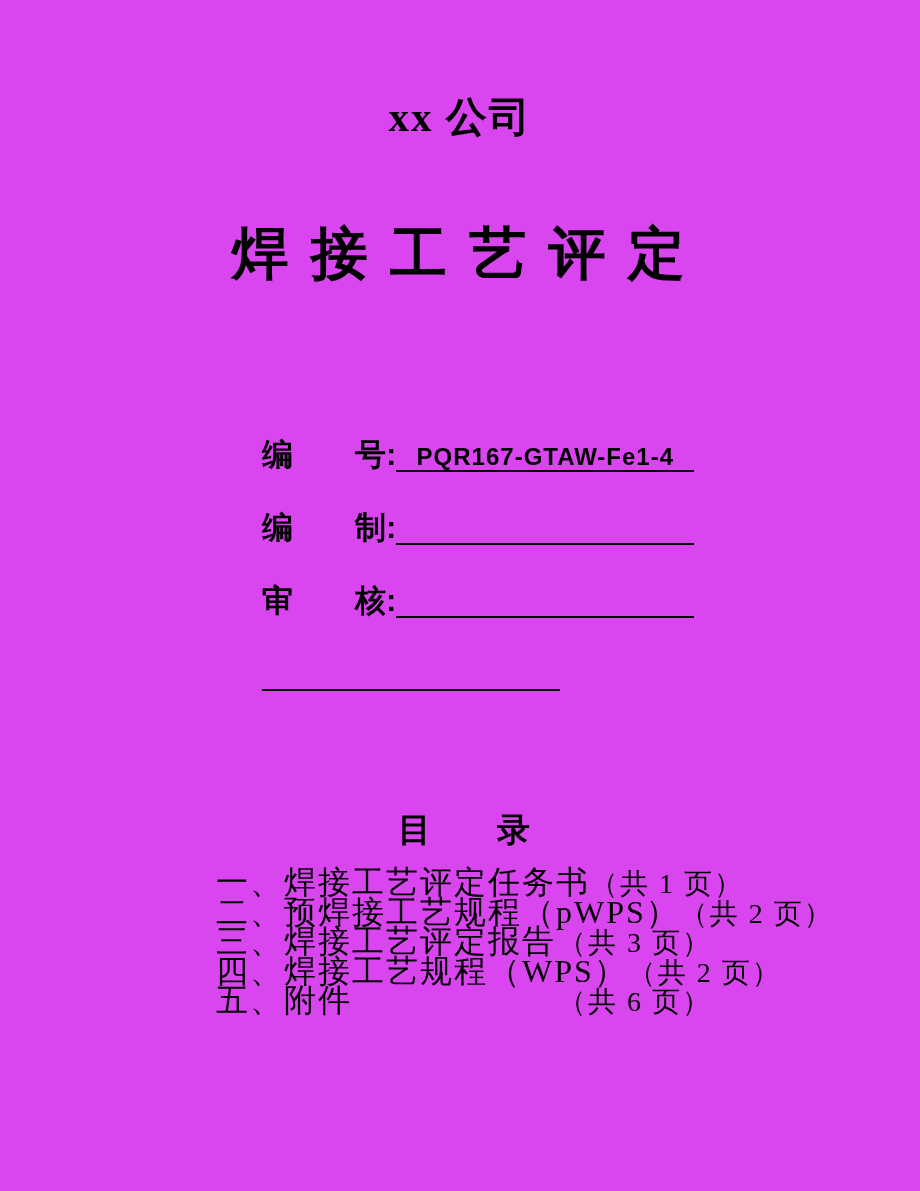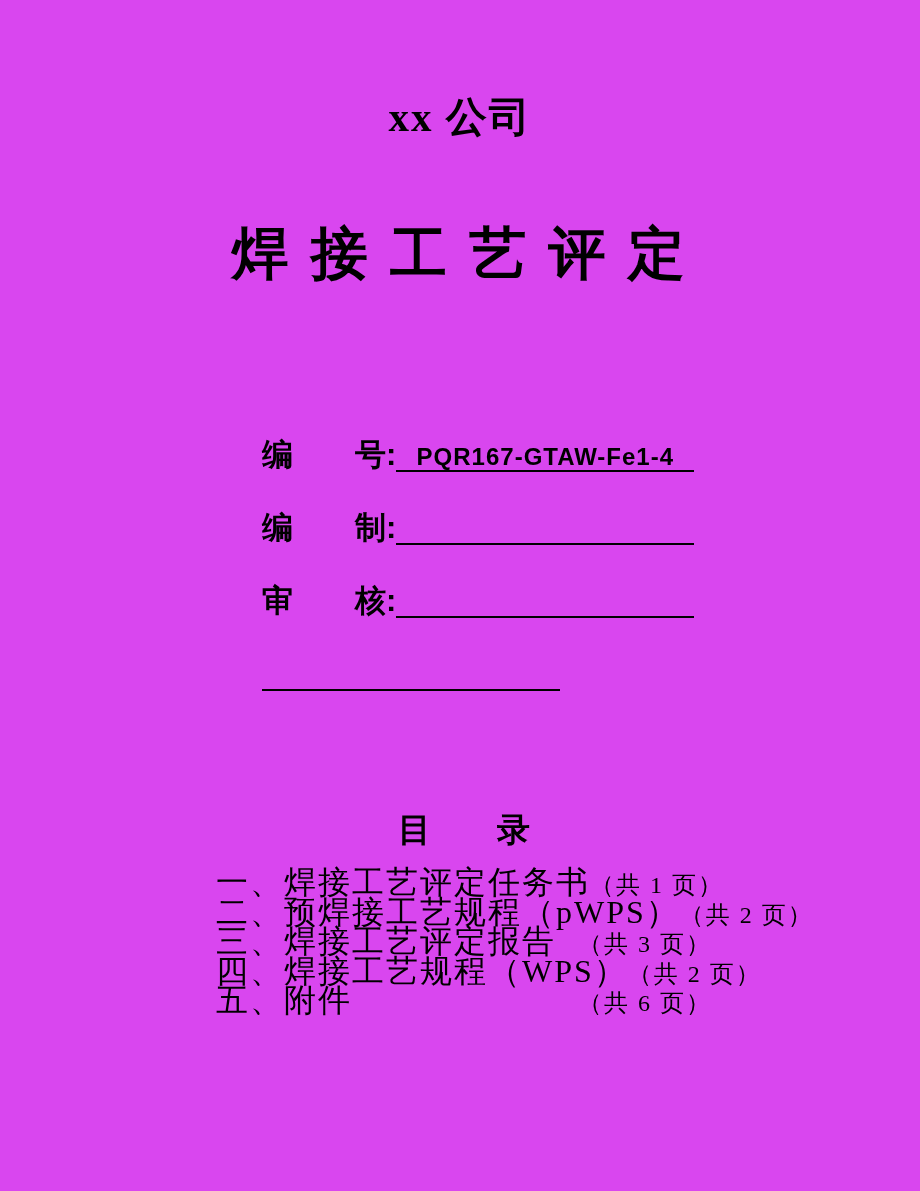--- a/index.html
+++ b/index.html
@@ -106,21 +106,21 @@
     justify-content: space-between;
     align-items: baseline;
     height: 29.6px;
     white-space: nowrap;
   }
   .toc-item-title {
     font-size: 32px;
     letter-spacing: 2px;
   }
   .toc-item-pages {
-    font-size: 24px;
+    font-size: 28px;
     letter-spacing: 2px;
   }
 </style>
 </head>
 <body>
 
 <div class="page">
 
   <div class="company-title">xx 公司</div>
 

